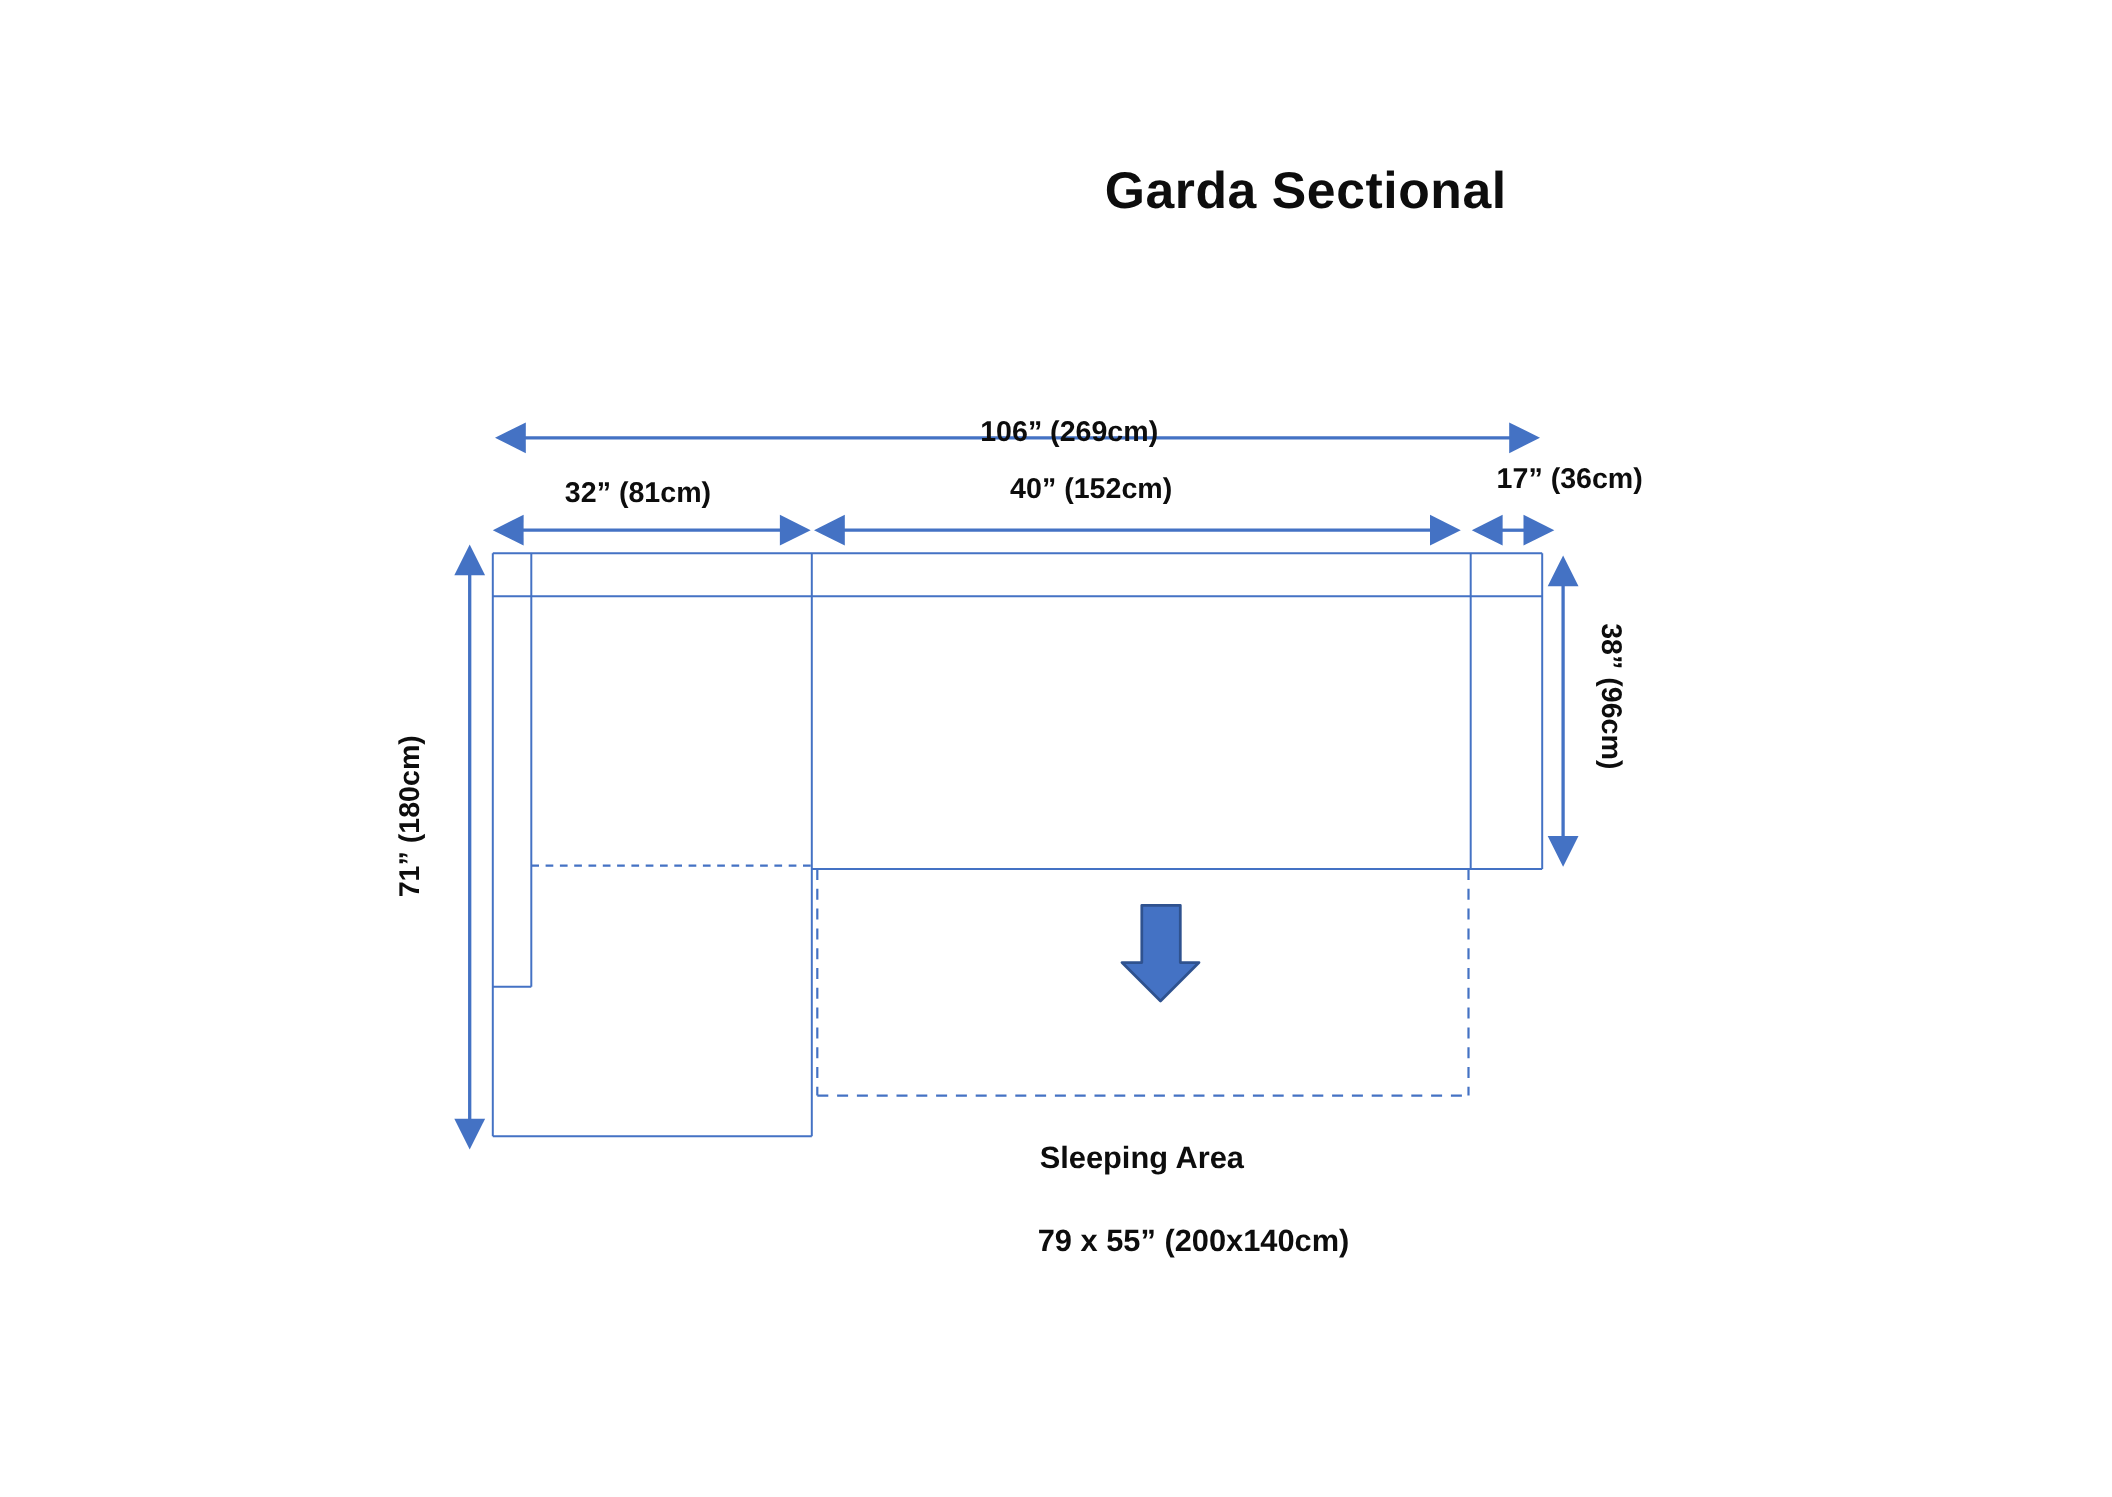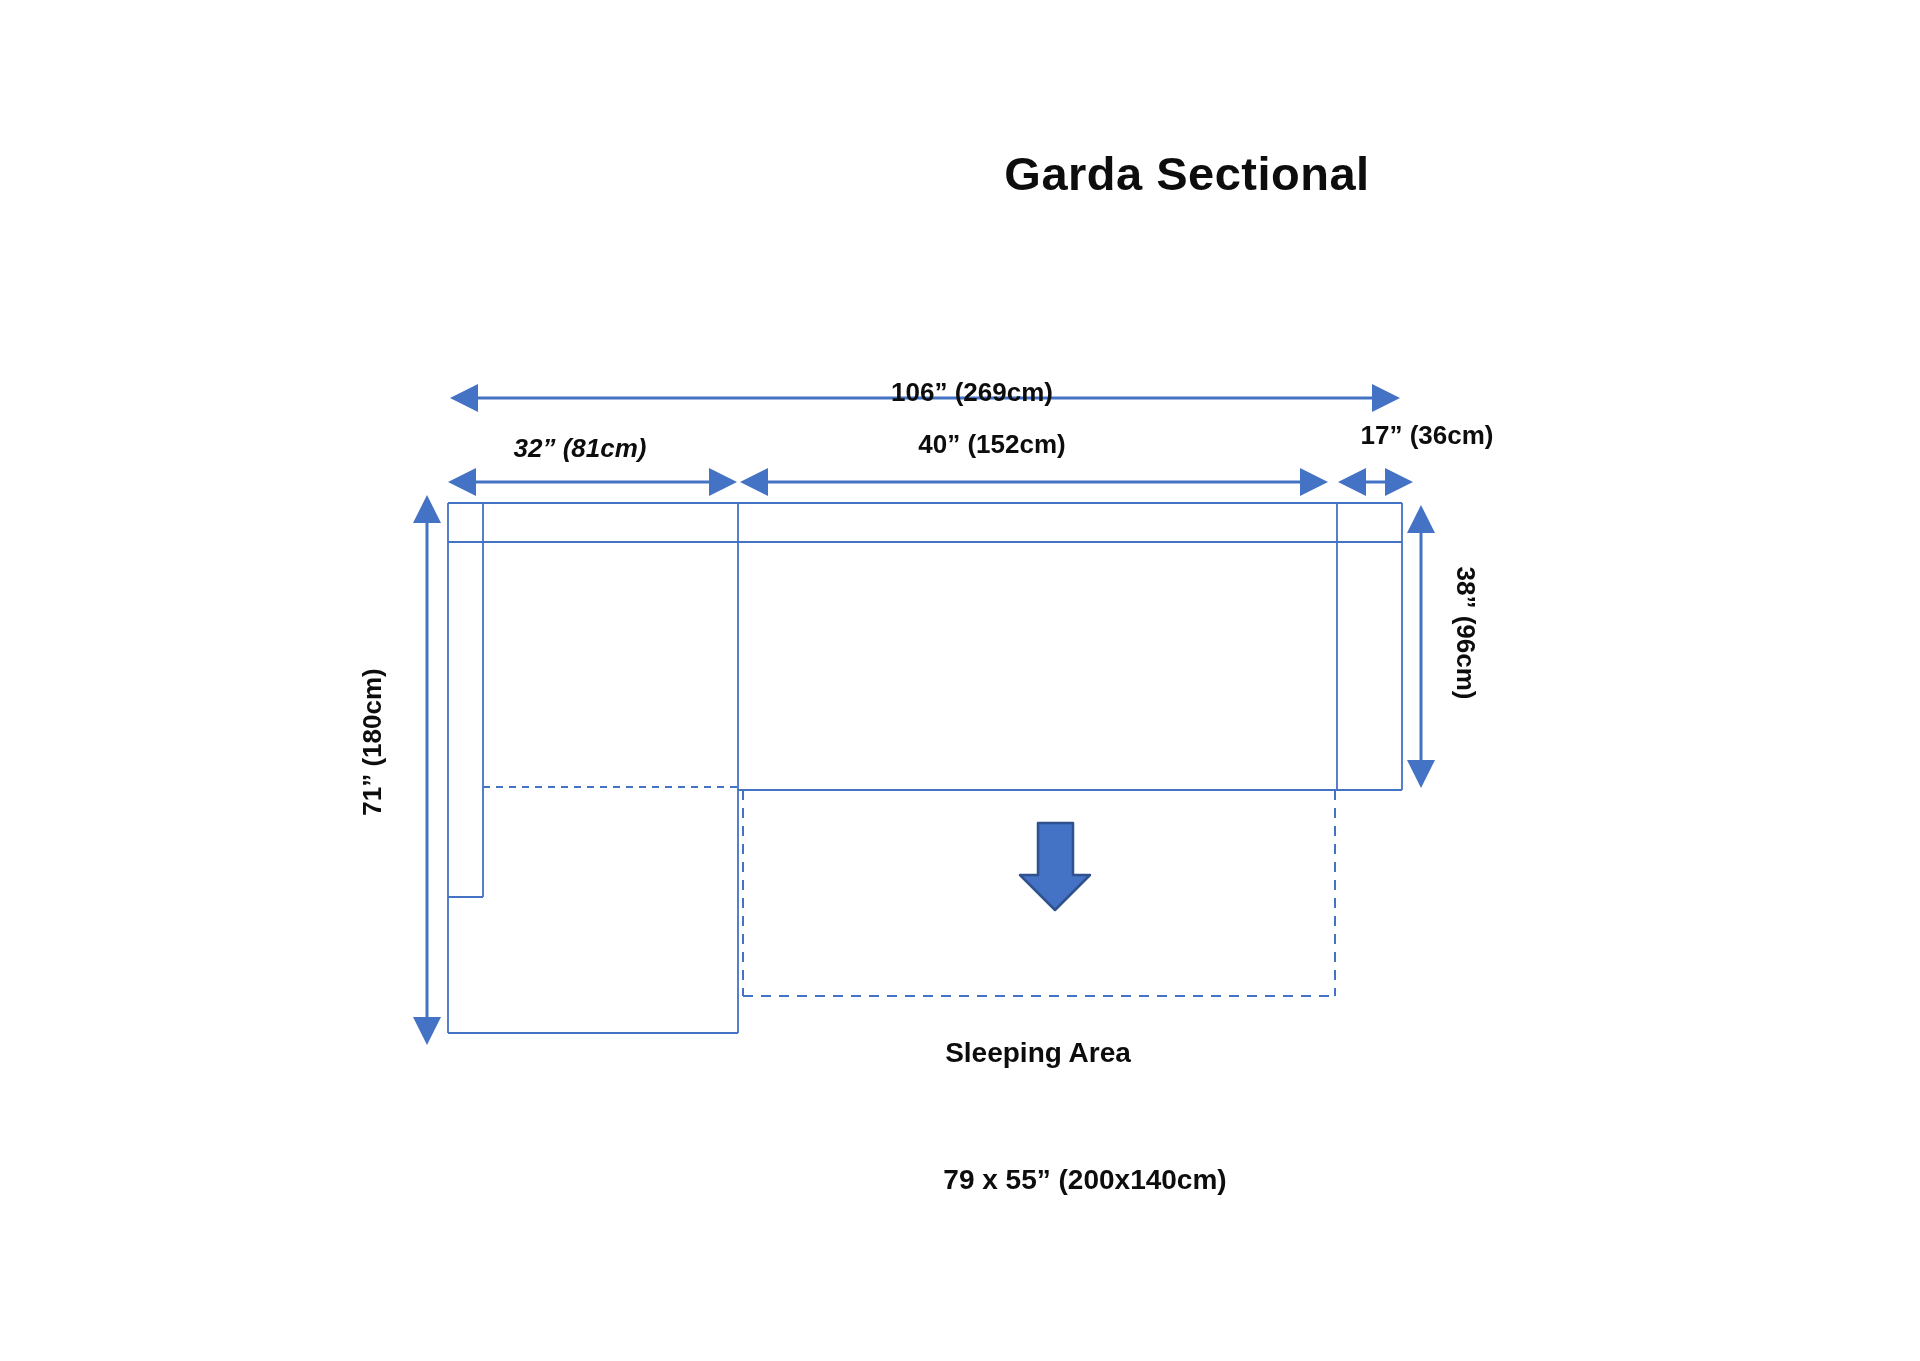--- a/index.html
+++ b/index.html
@@ -90,27 +90,27 @@
       </g>
     </g>
 
     <polygon points="1038,823 1073,823 1073,875 1090,875 1055,910 1020,875 1038,875" fill="#4472C4" stroke="#2F528F" stroke-width="2.5" stroke-linejoin="round"></polygon>
   </svg>
 
   <div class="lbl title" style="left:1187px;top:173px;">Garda Sectional</div>
 
   <div class="lbl dim" style="left:972px;top:352px;margin-top:40px;">106” (269cm)</div>
 
-  <div class="lbl dim" style="left:580px;top:448px;font-style:italic;">32” (81cm)</div>
+  <div class="lbl dim" style="left:580px;top:448px;">32” (81cm)</div>
 
   <div class="lbl dim" style="left:992px;top:444px;">40” (152cm)</div>
 
   <div class="lbl dim" style="left:1427px;top:435px;">17” (36cm)</div>
 
   <div class="lbl dim rot-ccw" style="left:372px;top:742px;">71” (180cm)</div>
 
   <div class="lbl dim rot-cw" style="left:1465px;top:633px;">38” (96cm)</div>
 
   <div class="lbl bottom" style="left:990px;top:1053px;">Sleeping Area</div>
 
-  <div class="lbl bottom" style="left:1037px;top:1180px;">79 x 55” (200x140cm)</div>
+  <div class="lbl bottom" style="left:1037px;top:1128px;">79 x 55” (200x140cm)</div>
 
 </div>
 
 </body></html>

